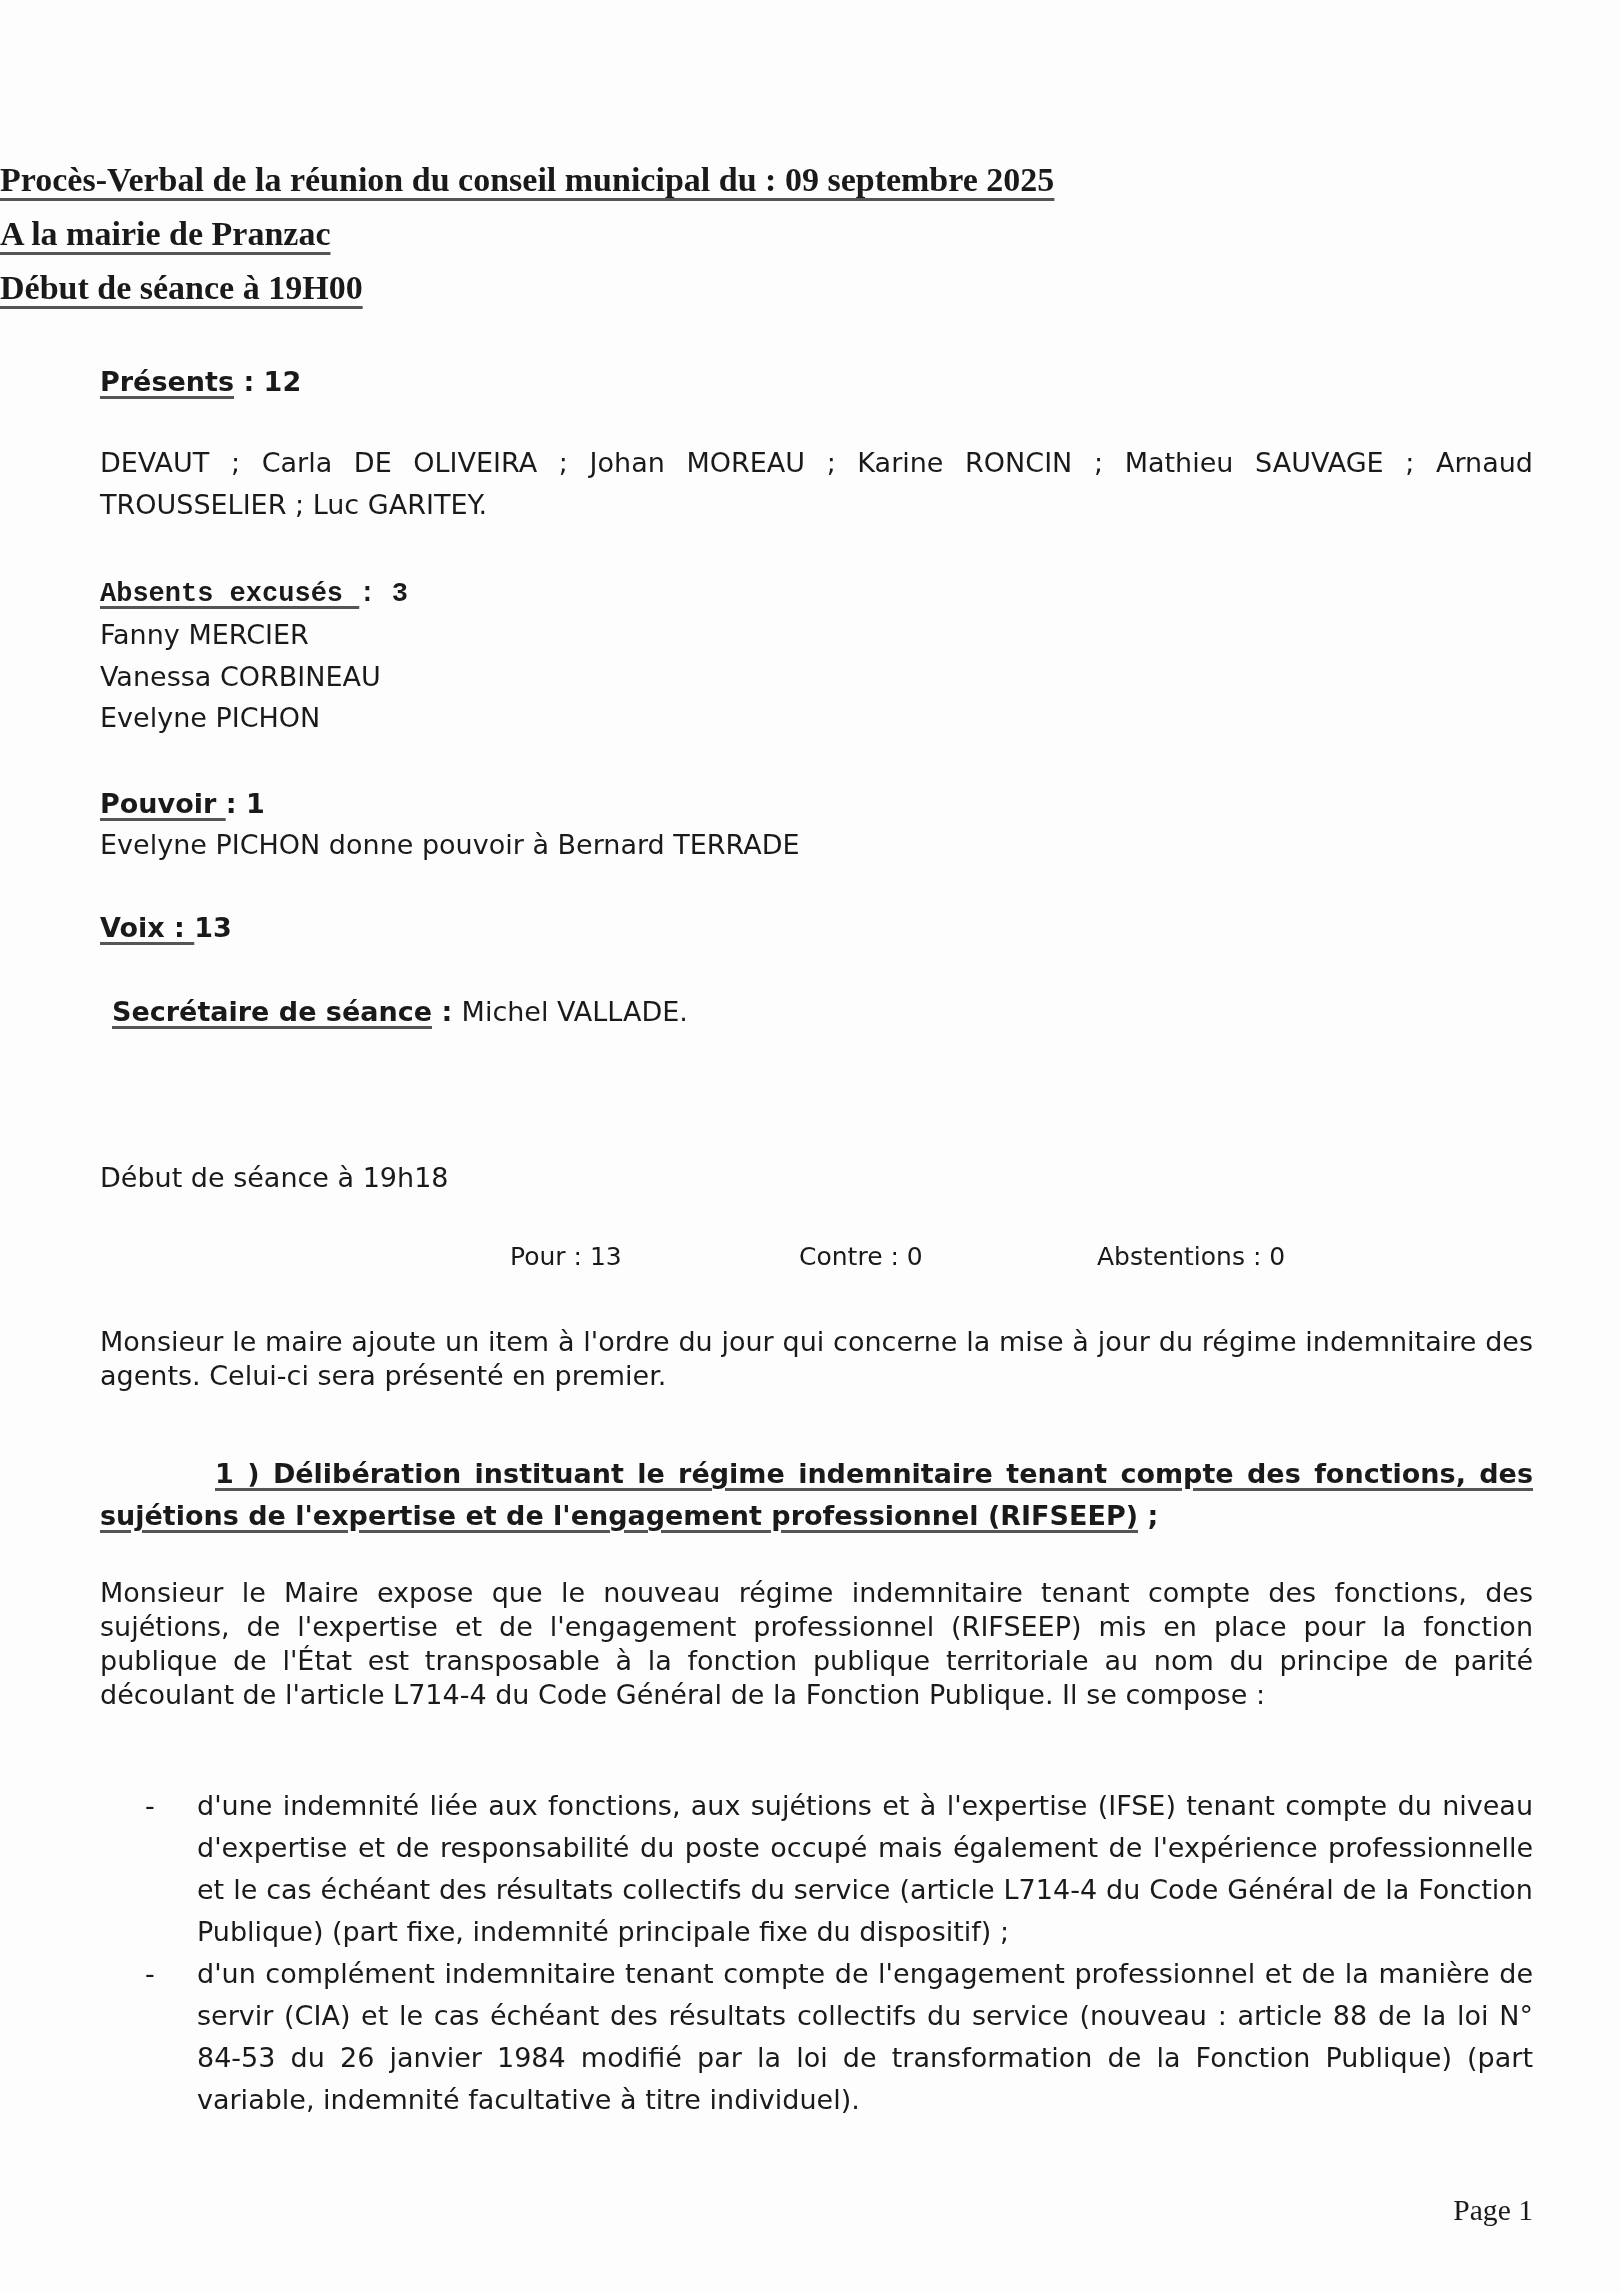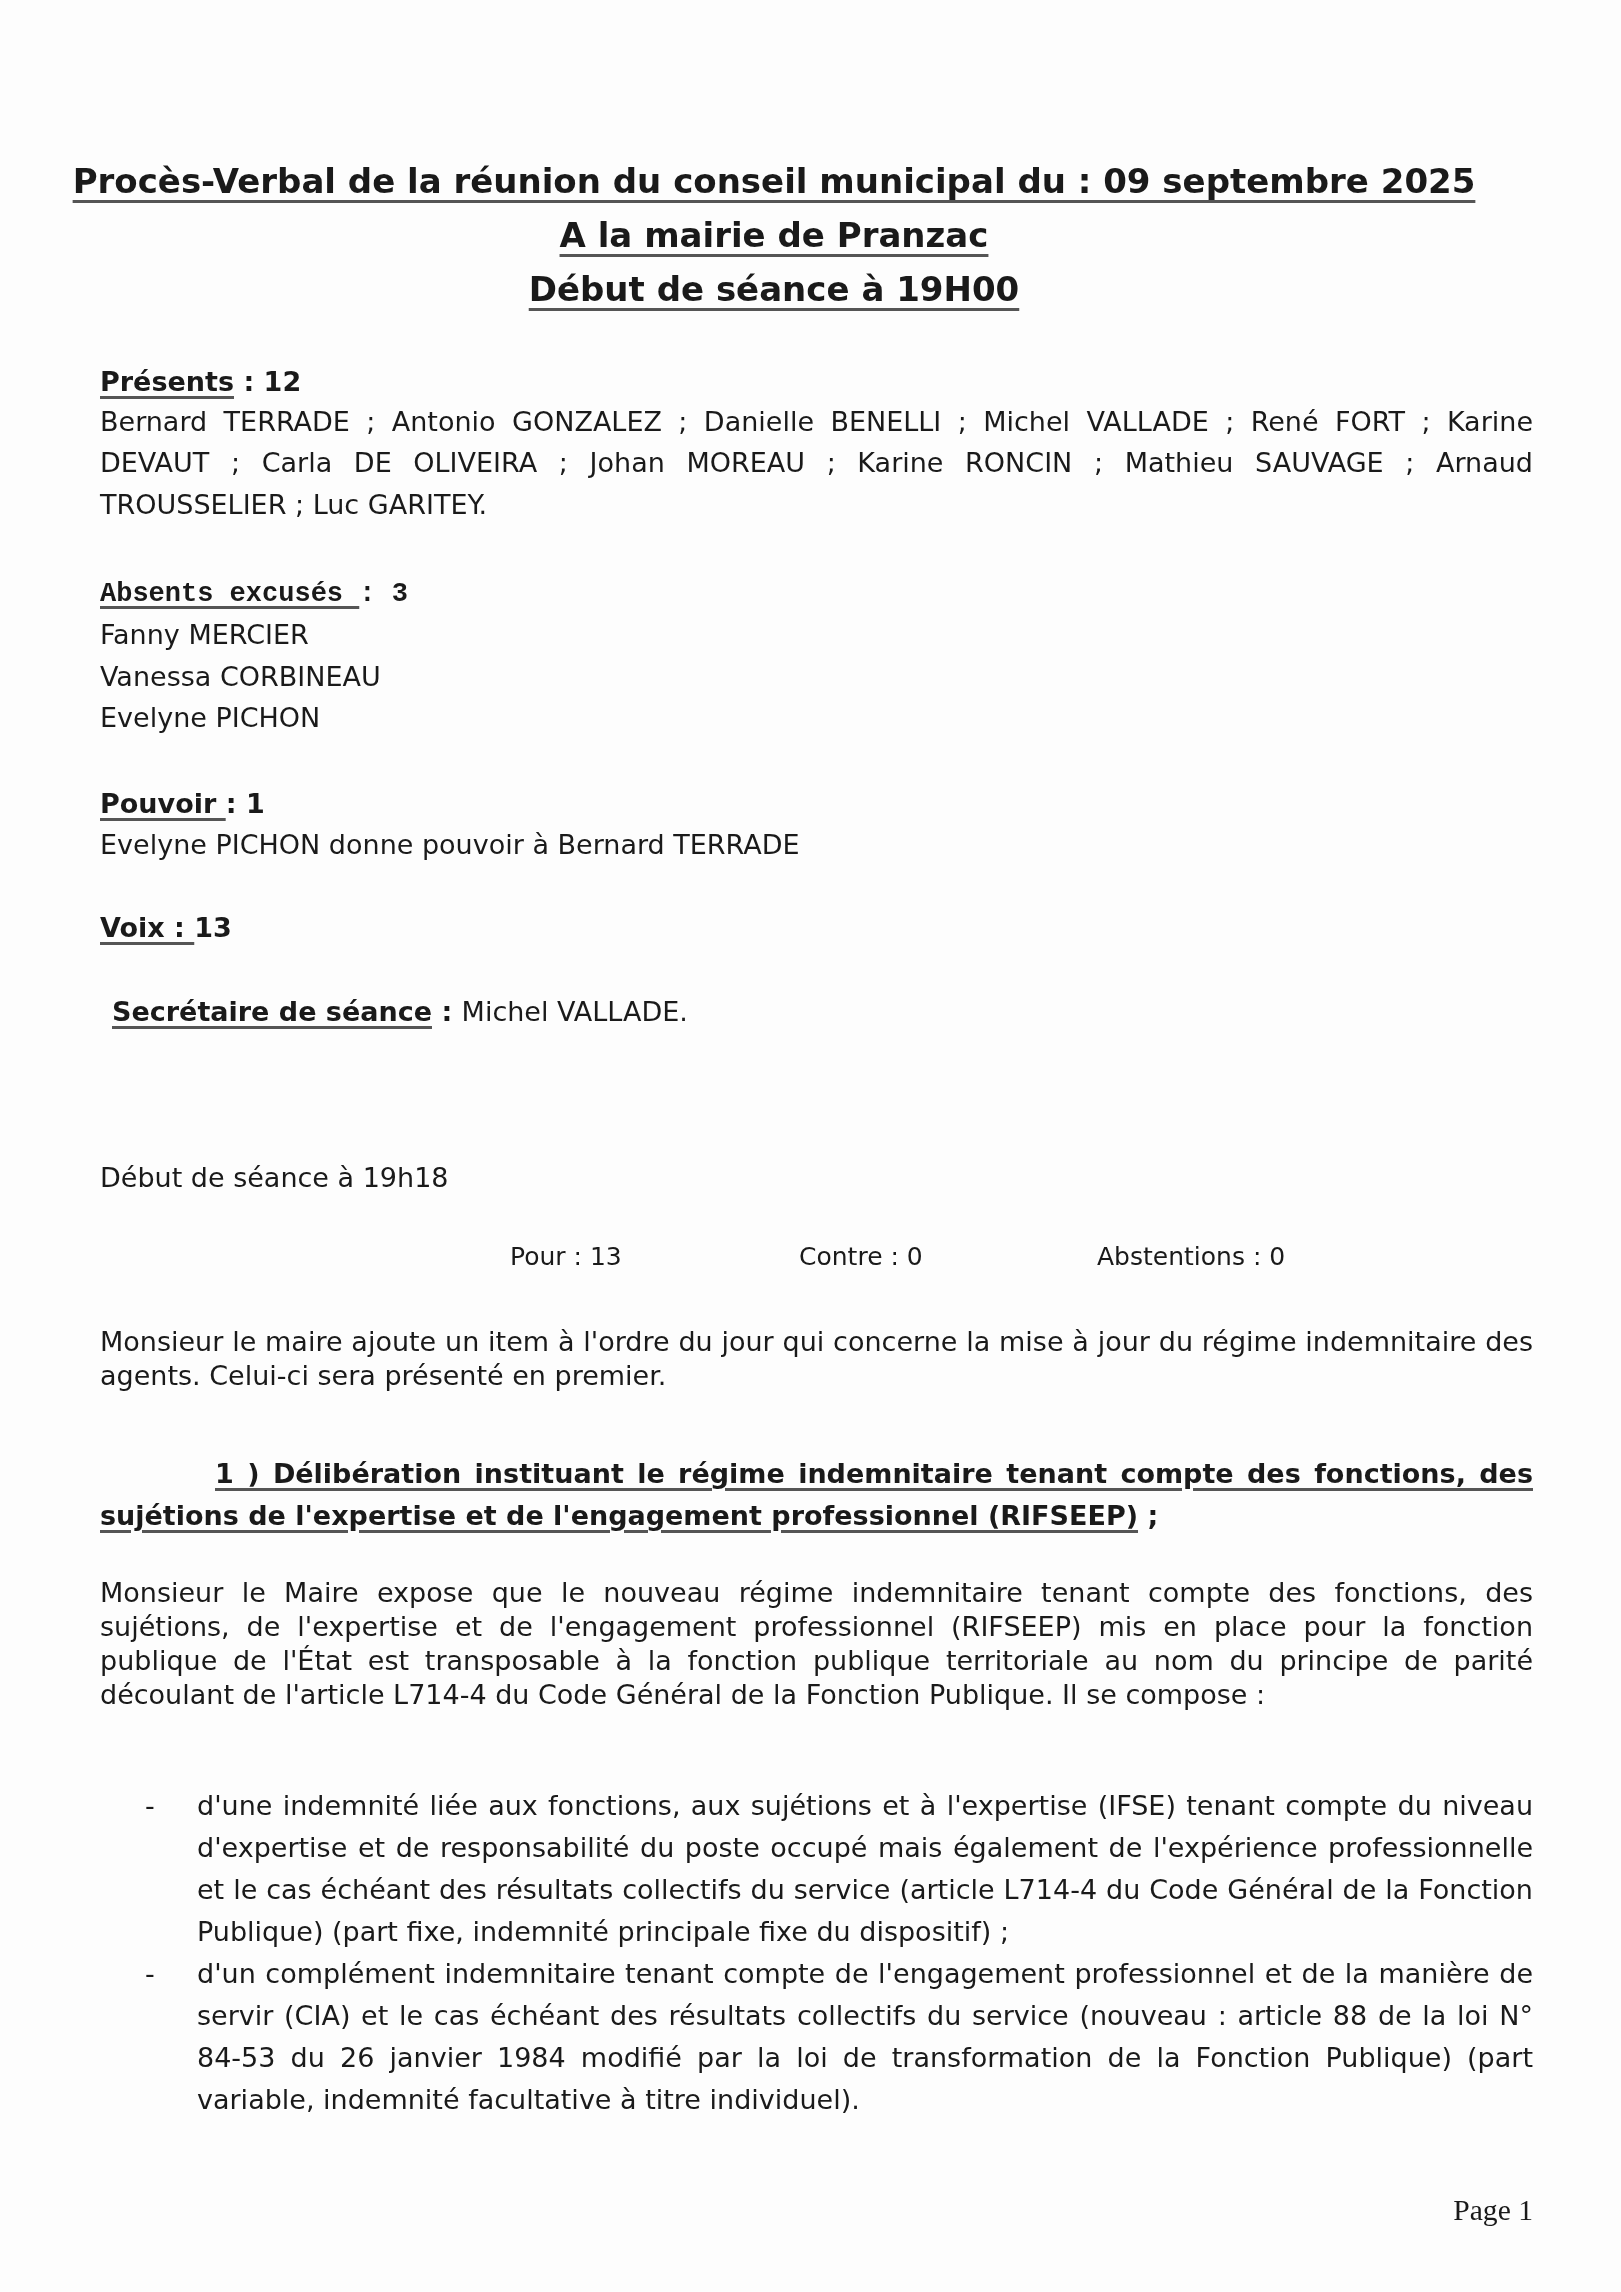--- a/index.html
+++ b/index.html
@@ -1,20 +1,20 @@
 <!DOCTYPE html>
 <html style="font-size:14.3px"><head>
 <meta charset="utf-8">
 <style>
   html, body { margin: 0; padding: 0; background: #ffffff; }
   body { width: 1621px; height: 2293px; position: relative; overflow: hidden; color: #1a1a1a;
          font-family: "DejaVu Sans", sans-serif; }
   .page { position: absolute; left: 0; top: 0; width: 1621px; height: 2293px; background: #fdfdfd; }
   .ab { position: absolute; margin: 0; }
-  .title { font-weight: bold; font-size: 34px; text-align: center; left: 0; width: 1548px; white-space: nowrap; }
+  .title { font-weight: bold; font-size: 34px; left: 0; width: 1548px; white-space: nowrap; font-family: Liberation Serif, serif; }
   .title span { text-decoration: underline; text-decoration-thickness: 2.7px; text-underline-offset: 7.2px; text-decoration-color: #555; }
   .txt { font-size: 27px; line-height: 42px; white-space: nowrap; }
   .lbl { font-weight: bold; text-decoration: underline; text-decoration-thickness: 2.7px; text-underline-offset: 5.4px; text-decoration-color: #555; }
   .val { font-weight: bold; }
   .just { white-space: normal; text-align: justify; text-align-last: left; }
   .para { left: 100px; width: 1433px; font-size: 27px; line-height: 34px; }
   .bullet-list { left: 100px; width: 1433px; font-size: 27px; line-height: 42px; }
   .bullet { position: relative; padding-left: 97px; text-align: justify; }
   .bullet .dash { position: absolute; left: 45px; top: 0; }
   .section { left: 100px; width: 1433px; font-size: 27px; line-height: 42px; font-weight: bold; }
@@ -33,21 +33,20 @@
   <div class="ab title" style="top:215px;">
     <span>A la mairie de Pranzac</span>
   </div>
   <div class="ab title" style="top:269px;">
     <span>Début de séance à 19H00</span>
   </div>
 
   <div class="ab txt" style="left:100px; top:361px;">
     <span class="lbl">Présents</span><span class="val"> : </span><span class="val">12</span>
   </div>
-  <div class="ab txt" style="left:100px; top:401px; width:1433px; text-align:justify; text-align-last:justify; white-space:normal;">Bernard TERRADE ; Antonio GONZALEZ ; Danielle BENELLI ; Michel VALLADE ; René FORT ; Karine</div>
   <div class="ab txt" style="left:100px; top:442px; width:1433px; text-align:justify; text-align-last:justify; white-space:normal;">DEVAUT ; Carla DE OLIVEIRA ; Johan MOREAU ; Karine RONCIN ; Mathieu SAUVAGE ; Arnaud</div>
   <div class="ab txt" style="left:100px; top:484px;">TROUSSELIER ; Luc GARITEY.</div>
 
   <div class="ab txt" style="left:100px; top:573px;font-family:Liberation Mono, monospace;">
     <span class="lbl">Absents excusés </span><span class="val">: </span><span class="val">3</span>
   </div>
   <div class="ab txt" style="left:100px; top:614px;">Fanny MERCIER</div>
   <div class="ab txt" style="left:100px; top:656px;">Vanessa CORBINEAU</div>
   <div class="ab txt" style="left:100px; top:697px;">Evelyne PICHON</div>
 

